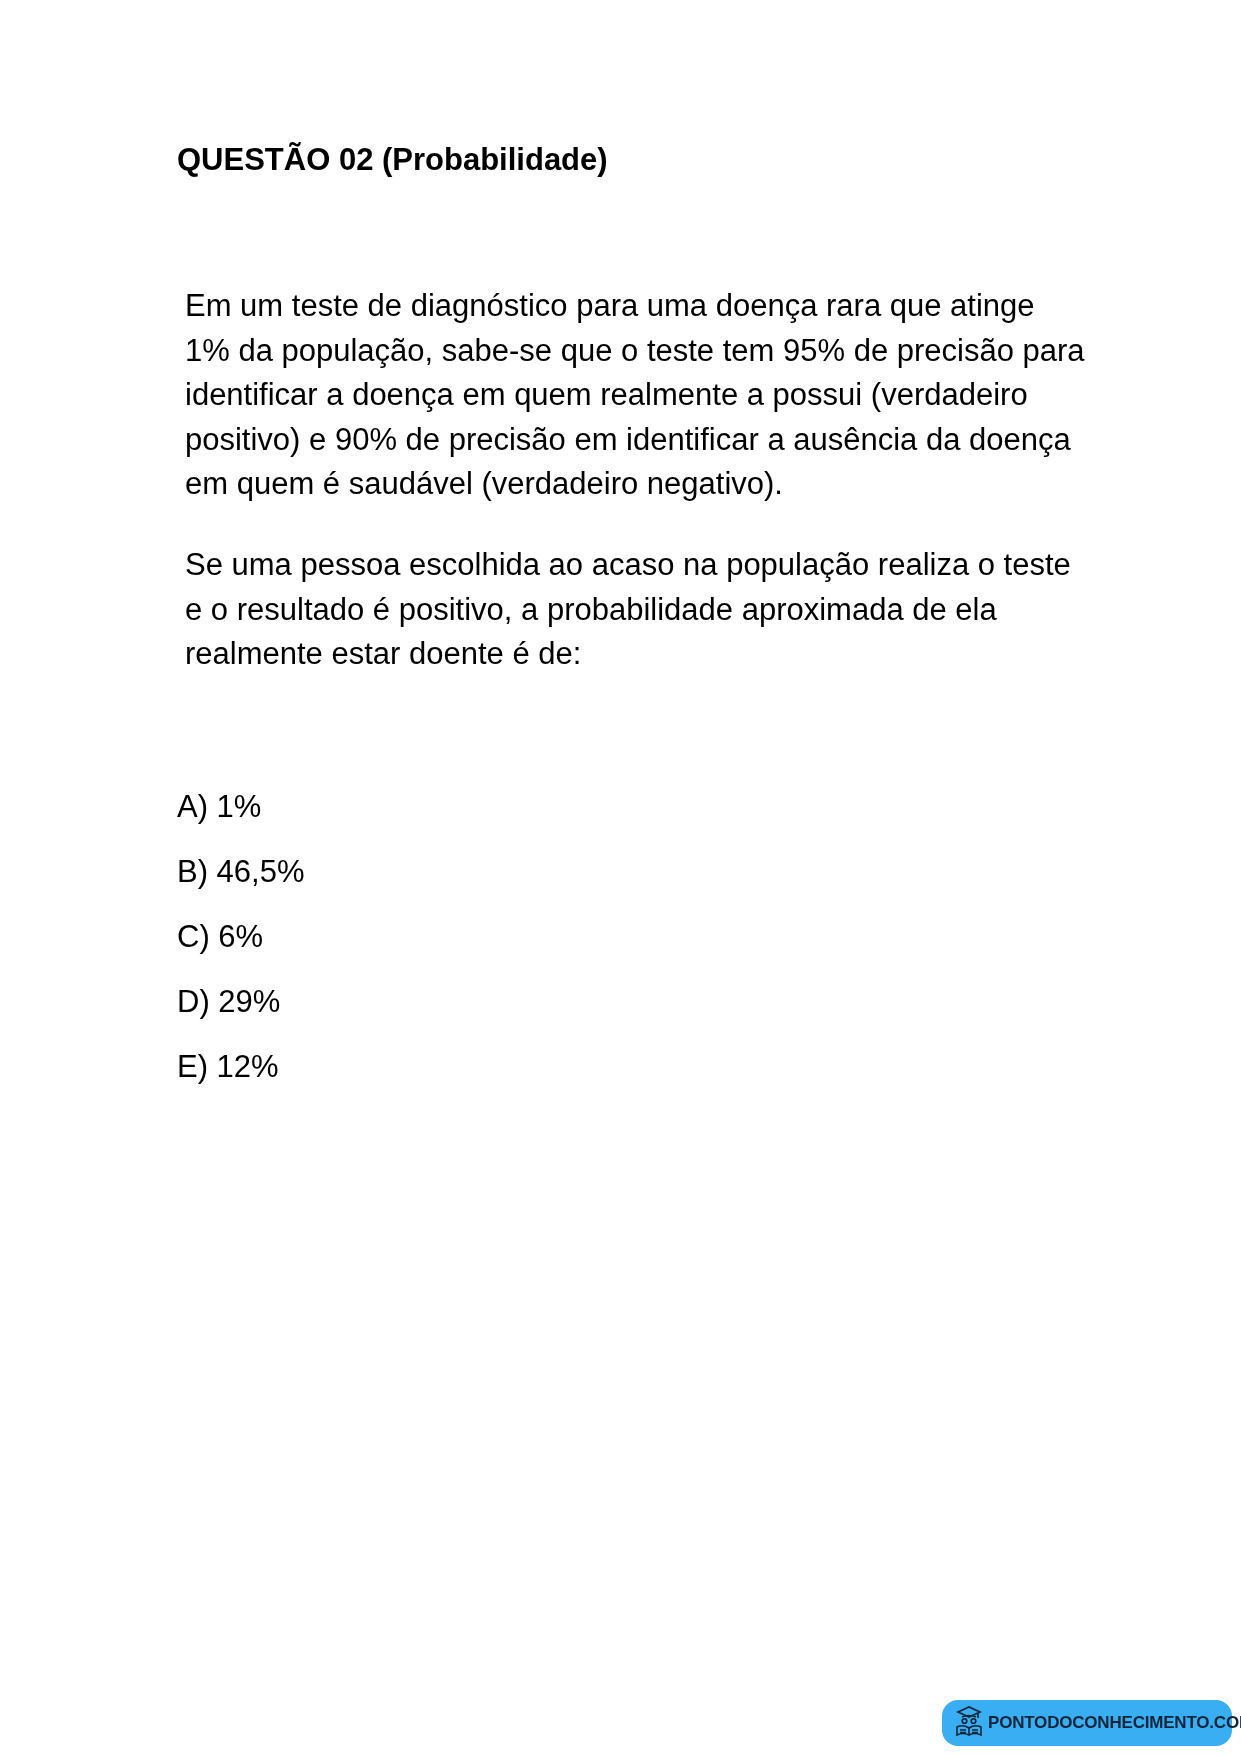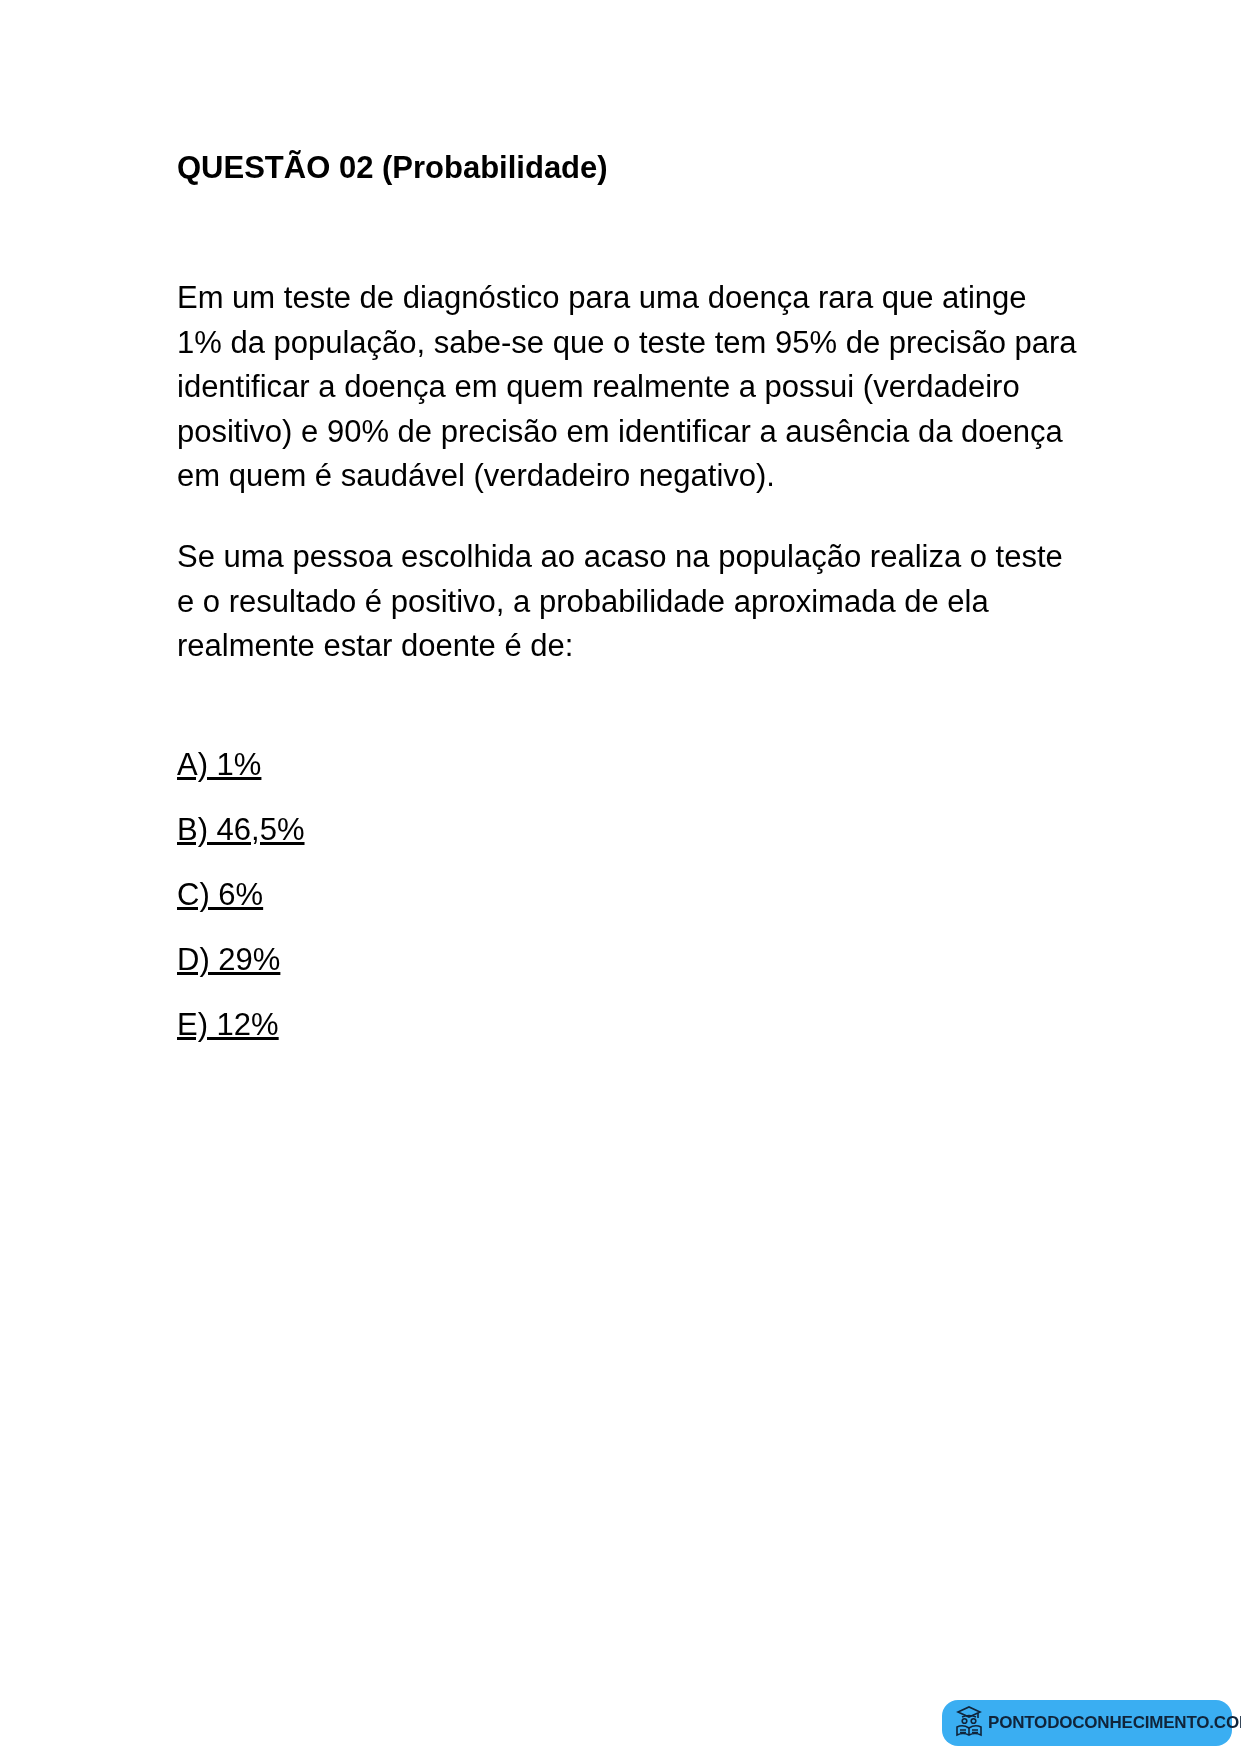--- a/index.html
+++ b/index.html
@@ -1,30 +1,30 @@
 <!DOCTYPE html>
 <html><head>
   <meta charset="utf-8">
   <style>
     html, body { margin: 0; padding: 0; background: #ffffff; }
     body {
       width: 1241px; height: 1755px; position: relative; overflow: hidden;
       font-family: "Liberation Sans", sans-serif; color: #000;
     }
     .title {
-      position: absolute; left: 177px; top: 148px;
+      position: absolute; left: 177px; top: 140px;
       font-size: 31px; font-weight: bold; line-height: 40px; margin: 0;
     }
     .para {
       position: absolute; left: 177px; width: 900px;
-      font-size: 31px; line-height: 44.5px; margin: 0;
+      font-size: 31px; line-height: 44.5px; margin: 8px;
     }
     .p1 { top: 276px; }
     .p2 { top: 535px; }
-    .options { position: absolute; left: 177px; top: 745px; margin: 0; padding: 0; list-style: none; text-decoration: underline; }
+    .options { position: absolute; left: 177px; top: 787px; margin: 0; padding: 0; list-style: none; }
     .options li { font-size: 31px; line-height: 40px; height: 65px; }
     .badge {
       position: absolute; left: 942px; top: 1700px; width: 290px; height: 46px;
       background: #3aaef2; border-radius: 16px;
       display: flex; align-items: center; padding-left: 10px; box-sizing: border-box;
     }
     .badge svg { width: 34px; height: 34px; flex: none; }
     .badge-text {
       font-family: "Liberation Sans", sans-serif; font-size: 17px; font-weight: bold;
       color: #10243a; letter-spacing: -0.2px; margin-left: 2px;

